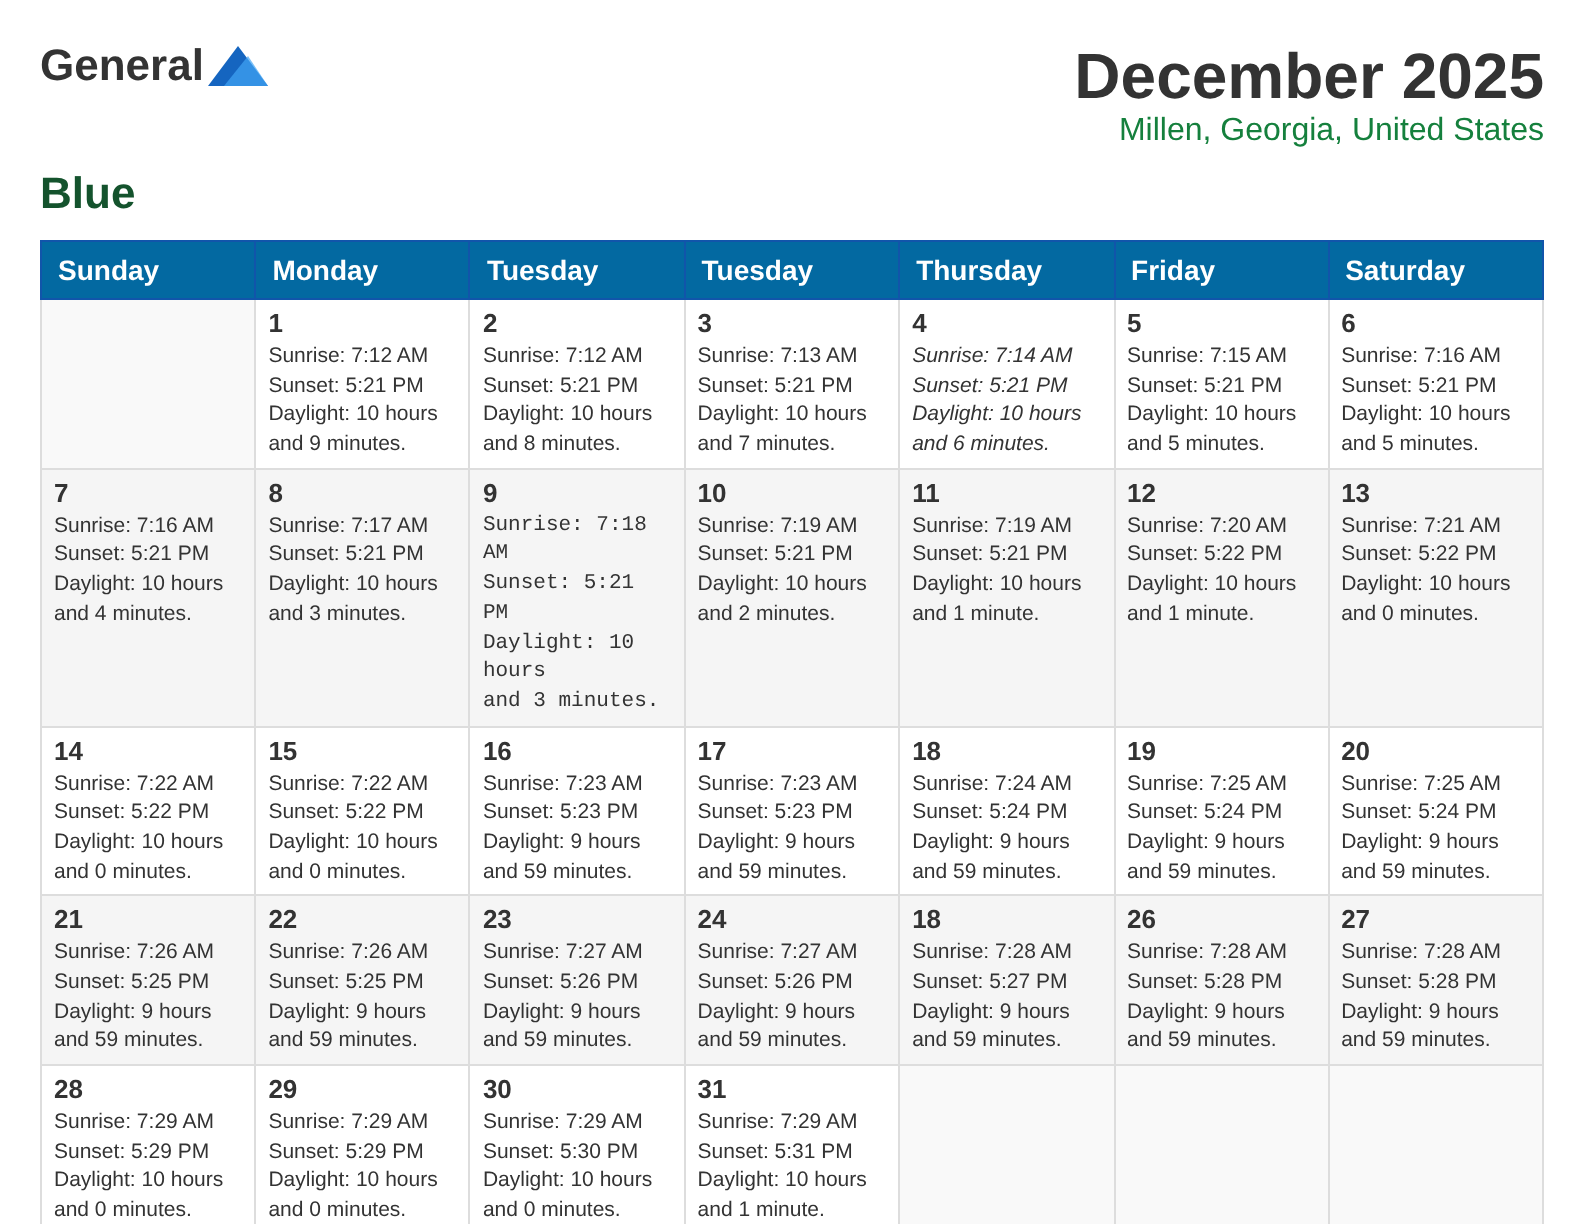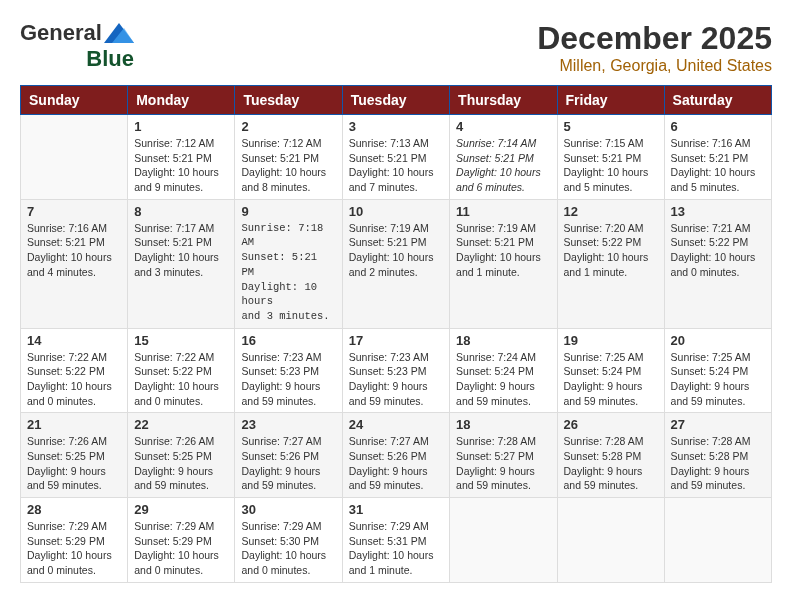--- a/index.html
+++ b/index.html
@@ -12,21 +12,22 @@
     }
     .header {
       display: flex;
       align-items: flex-start;
       justify-content: space-between;
       margin-bottom: 10px;
     }
     .logo {
       display: flex;
       flex-direction: column;
-      align-items: flex-end;
+      align-items: flex-start;
+      gap: 38px;
     }
     .logo-text {
       display: flex;
       align-items: center;
     }
     .logo-general {
       font-size: 22px;
       font-weight: bold;
       color: #333;
     }
@@ -43,29 +44,29 @@
     .title-section {
       text-align: right;
     }
     .month-title {
       font-size: 32px;
       font-weight: bold;
       color: #333;
     }
     .location {
       font-size: 16px;
-      color: #a16207;
+      color: #15803d;
     }
     .calendar {
       width: 100%;
       border-collapse: collapse;
       border: 1px solid #ccc;
     }
     .calendar th {
-      background-color: #7f1d1d;
+      background-color: #0369a1;
       color: #fff;
       text-align: left;
       padding: 6px 8px;
       font-size: 14px;
       font-weight: bold;
       border: 1px solid #1155aa;
     }
     .calendar td {
       vertical-align: top;
       padding: 4px 6px;

